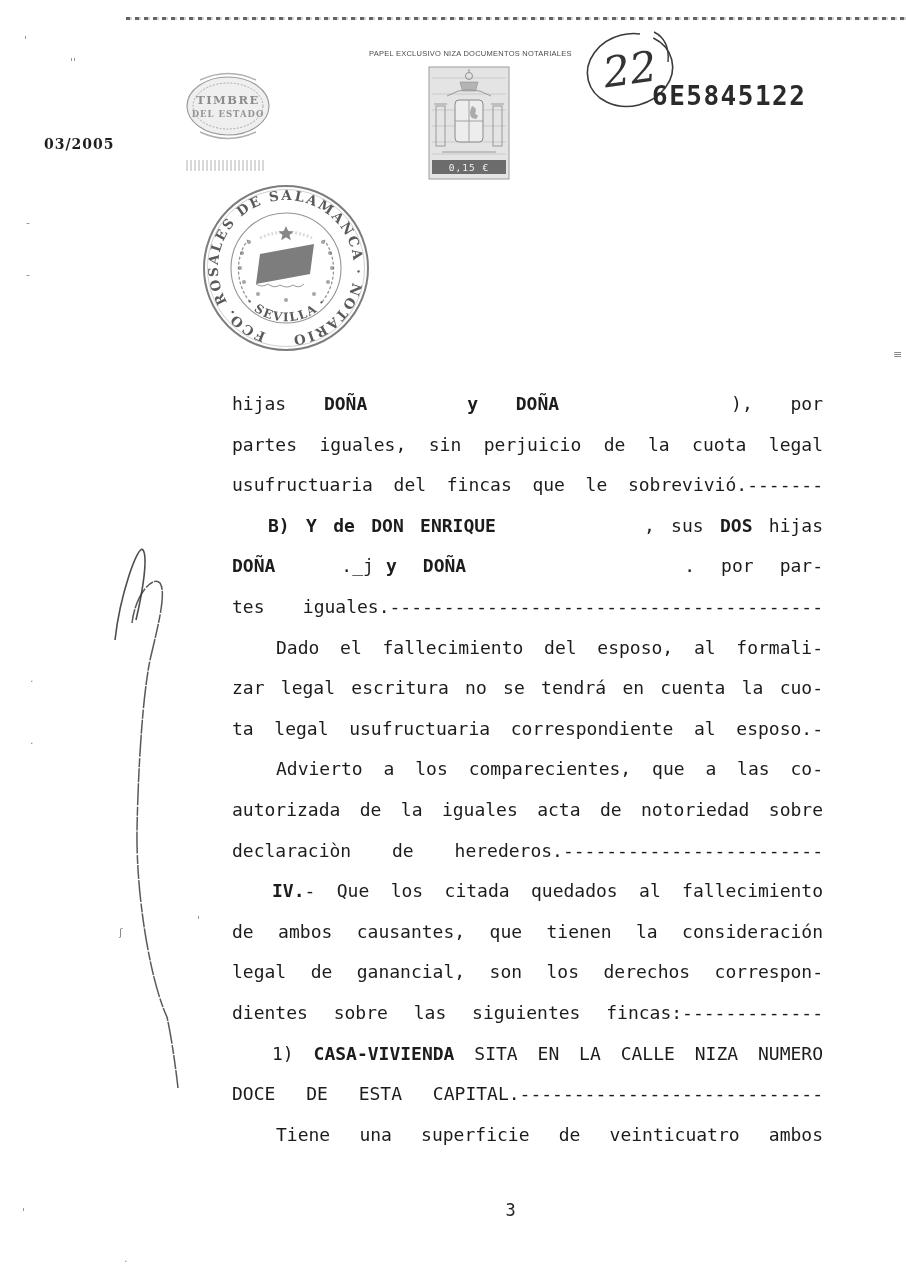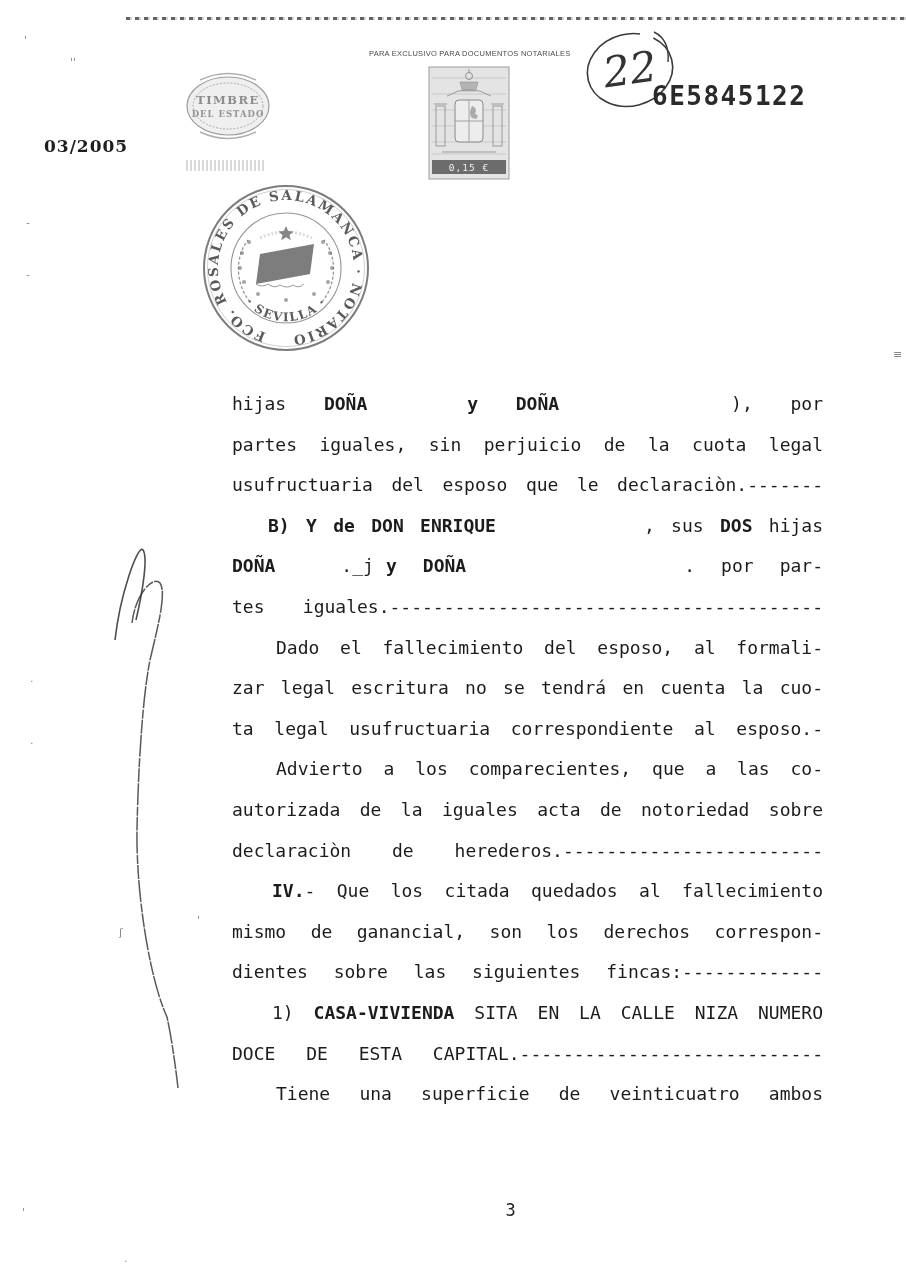--- a/index.html
+++ b/index.html
@@ -17,21 +17,21 @@
     position:absolute;left:369px;top:49px;width:220px;
     font-family:"Liberation Sans",sans-serif;font-size:7.5px;letter-spacing:.25px;
     color:#4a4a4a;white-space:nowrap;
   }
   .serial{
     position:absolute;left:652px;top:81px;
     font-size:26px;font-weight:700;letter-spacing:1.5px;color:#2a2a2a;
   }
   .datecode{
     position:absolute;left:44px;top:136px;
-    font-family:"DejaVu Serif",serif;font-weight:700;font-size:17px;
+    font-family:"DejaVu Serif",serif;font-weight:700;font-size:14px;
     letter-spacing:1px;color:#1e1e1e;
   }
   .timbre{position:absolute;left:178px;top:68px;}
   .timbre-smudge{
     position:absolute;left:186px;top:160px;width:78px;height:11px;opacity:.38;
     background:repeating-linear-gradient(90deg,#9a9a9a 0 2px,transparent 2px 4px);
     filter:blur(.4px);
   }
   .taxstamp{position:absolute;left:428px;top:64px;}
   .folio{position:absolute;left:570px;top:18px;}
@@ -56,21 +56,21 @@
     font-family:"DejaVu Sans",sans-serif;
   }
 </style>
 </head>
 <body>
 
 <div class="page">
 
   <div class="topline"></div>
 
-  <div class="paper-header">PARA EXCLUSIVO PARA DOCUMENTOS NOTARIALES</div>
+  <div class="paper-header">PAPEL EXCLUSIVO NIZA DOCUMENTOS NOTARIALES</div>
 
   <svg class="folio" width="120" height="100" viewBox="0 0 120 100">
     <ellipse cx="60" cy="52" rx="43" ry="36" fill="none" stroke="#3a3a3a" stroke-width="1.6" transform="rotate(-14 60 52)" stroke-dasharray="205 14"></ellipse>
     <path d="M84,14 q16,8 14,30" fill="none" stroke="#3a3a3a" stroke-width="1.4"></path>
     <text x="60" y="66" text-anchor="middle" font-size="42" font-style="italic" font-family="&quot;DejaVu Serif&quot;,serif" fill="#333" transform="rotate(-8 60 52)">22</text>
   </svg>
 
   <div class="serial">6E5845122</div>
 
   <div class="datecode">03/2005</div>
@@ -147,32 +147,33 @@
   </svg>
 
   <svg class="flourish" width="100" height="580" viewBox="0 0 100 580">
     <path d="M20,105 C25,60 43,8 48,15 C53,22 48,55 41,85" fill="none" stroke="#2f2f2f" stroke-width="1.6" opacity=".85"></path>
     <path d="M37,88 C40,60 58,40 65,48 C72,58 62,95 55,125 C47,165 43,240 42,295 C41,360 55,445 72,482 C77,505 81,535 83,553" fill="none" stroke="#2f2f2f" stroke-width="1.5" opacity=".8" stroke-dasharray="14 1 22 1.5 9 1"></path>
   </svg>
 
   <div class="docbody">
       <div class="tline"><span>hijas </span><span class="b">DOÑA</span><span class="gap" style="width: 100px;"></span><span class="b">y DOÑA</span><span class="gap" style="width: 172px;"></span><span>), por</span></div>
       <div class="tline"><span>partes iguales, sin perjuicio de la cuota legal</span></div>
-      <div class="tline"><span>usufructuaria del esposo que le declaraciòn.-------</span></div>
+      <div class="tline"><span>usufructuaria del fincas que le sobrevivió.-------</span></div>
       <div class="tline"><span class="gap" style="width: 36px;"></span><span class="b">B) Y de DON ENRIQUE</span><span class="gap" style="width: 148px;"></span><span>, sus </span><span class="b">DOS</span><span> hijas</span></div>
       <div class="tline"><span class="b">DOÑA</span><span class="gap" style="width: 66px;"></span><span>._j</span><span class="gap" style="width: 12px;"></span><span class="b">y DOÑA</span><span class="gap" style="width: 218px;"></span><span>. por par-</span></div>
       <div class="tline"><span>tes iguales.----------------------------------------</span></div>
       <div class="tline"><span class="gap" style="width: 44px;"></span><span>Dado el fallecimiento del esposo, al formali-</span></div>
       <div class="tline"><span>zar legal escritura no se tendrá en cuenta la cuo-</span></div>
       <div class="tline"><span>ta legal usufructuaria correspondiente al esposo.-</span></div>
       <div class="tline"><span class="gap" style="width: 44px;"></span><span>Advierto a los comparecientes, que a las co-</span></div>
       <div class="tline"><span>autorizada de la iguales acta de notoriedad sobre</span></div>
       <div class="tline"><span>declaraciòn de herederos.------------------------</span></div>
       <div class="tline"><span class="gap" style="width: 40px;"></span><span class="b">IV.</span><span>- Que los citada quedados al fallecimiento</span></div>
-      <div class="tline"><span>mismo de ganancial, son los derechos correspon-</span></div>
+      <div class="tline"><span>de ambos causantes, que tienen la consideración</span></div>
+      <div class="tline"><span>legal de ganancial, son los derechos correspon-</span></div>
       <div class="tline"><span>dientes sobre las siguientes fincas:-------------</span></div>
       <div class="tline"><span class="gap" style="width: 40px;"></span><span>1) </span><span class="b">CASA-VIVIENDA</span><span> SITA EN LA CALLE NIZA NUMERO</span></div>
       <div class="tline"><span>DOCE DE ESTA CAPITAL.----------------------------</span></div>
       <div class="tline"><span class="gap" style="width: 44px;"></span><span>Tiene una superficie de veinticuatro ambos</span></div>
     </div>
 
   <div class="pagenum">3</div>
 
 <span class="speck" style="left: 24px; top: 34px;">'</span>
     <span class="speck" style="left: 70px; top: 56px;">''</span>

